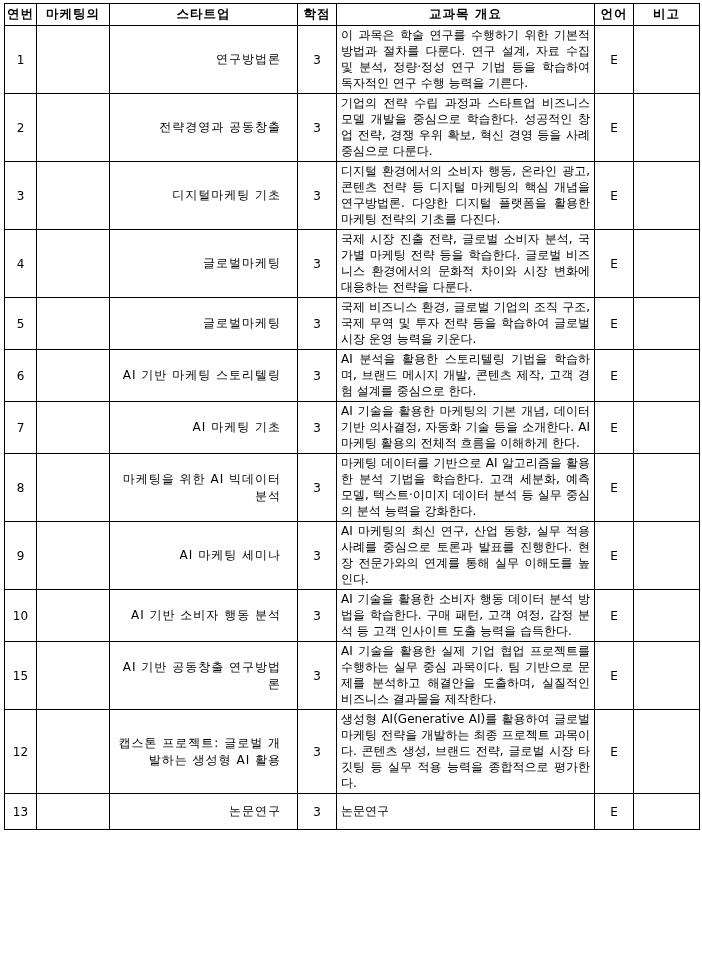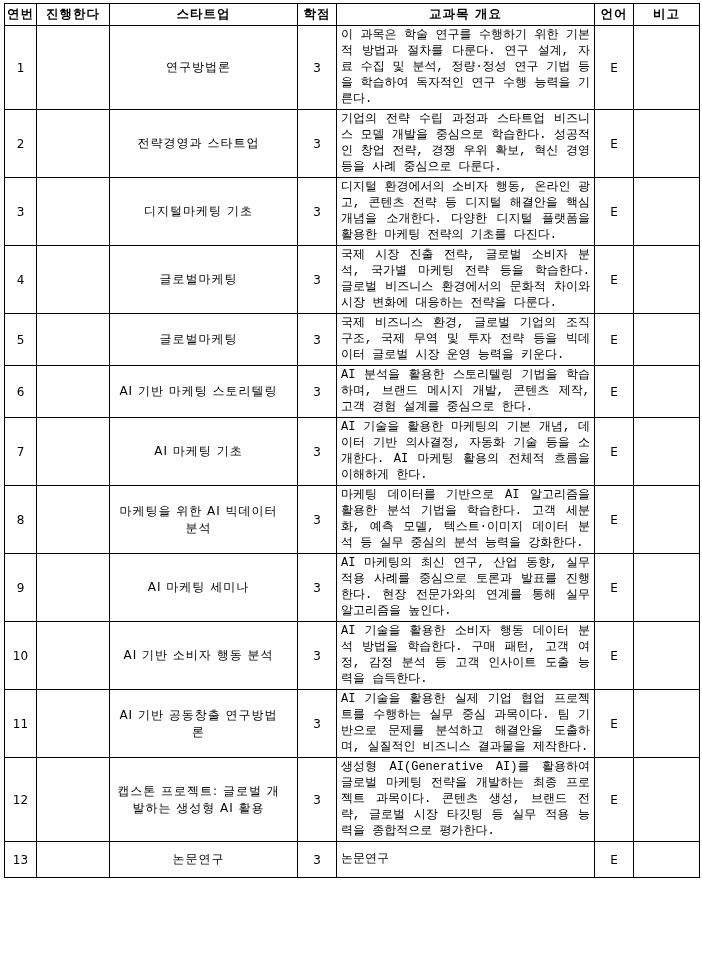--- a/index.html
+++ b/index.html
@@ -32,30 +32,29 @@
   col.c-no       { width: 32px;  }
   col.c-code     { width: 73px;  }
   col.c-name     { width: 188px; }
   col.c-credit   { width: 39px;  }
   col.c-overview { width: 258px; }
   col.c-lang     { width: 39px;  }
   col.c-note     { width: 66px;  }
 
   td.cell-no, td.cell-credit, td.cell-lang { text-align: center; }
   td.cell-name {
-    text-align: center;
+    text-align: right;
     padding: 2px 16px 2px 6px;
     letter-spacing: 1px;
     line-height: 17px;
   }
   td.cell-overview {
     text-align: justify;
     padding: 1px 4px 2px 4px;
     line-height: 16px;
-    font-family: Liberation Mono, monospace;
   }
   tbody tr:last-child td { height: 31px; margin-left: 44px; }
   tbody tr:last-child td.cell-overview { text-align: left; }
 </style>
 </head>
 <body>
 
 <div class="table-wrap">
   <table class="course-table">
     <colgroup>
@@ -63,71 +62,71 @@
       <col class="c-code">
       <col class="c-name">
       <col class="c-credit">
       <col class="c-overview">
       <col class="c-lang">
       <col class="c-note">
     </colgroup>
     <thead>
       <tr>
         <th>연번</th>
-        <th>진행한다</th>
+        <th>마케팅의</th>
         <th>스타트업</th>
         <th>학점</th>
         <th>교과목 개요</th>
         <th>언어</th>
         <th>비고</th>
       </tr>
     </thead>
     <tbody id="course-body">
         <tr>
     <td class="cell-no">1</td>
     <td class="cell-code"></td>
     <td class="cell-name">연구방법론</td>
     <td class="cell-credit">3</td>
     <td class="cell-overview">이 과목은 학술 연구를 수행하기 위한 기본적 방법과 절차를 다룬다. 연구 설계, 자료 수집 및 분석, 정량·정성 연구 기법 등을 학습하여 독자적인 연구 수행 능력을 기른다.</td>
     <td class="cell-lang">E</td>
     <td class="cell-note"></td>
   </tr>
         <tr>
     <td class="cell-no">2</td>
     <td class="cell-code"></td>
-    <td class="cell-name">전략경영과 스타트업</td>
+    <td class="cell-name">전략경영과 공동창출</td>
     <td class="cell-credit">3</td>
     <td class="cell-overview">기업의 전략 수립 과정과 스타트업 비즈니스 모델 개발을 중심으로 학습한다. 성공적인 창업 전략, 경쟁 우위 확보, 혁신 경영 등을 사례 중심으로 다룬다.</td>
     <td class="cell-lang">E</td>
     <td class="cell-note"></td>
   </tr>
         <tr>
     <td class="cell-no">3</td>
     <td class="cell-code"></td>
     <td class="cell-name">디지털마케팅 기초</td>
     <td class="cell-credit">3</td>
-    <td class="cell-overview">디지털 환경에서의 소비자 행동, 온라인 광고, 콘텐츠 전략 등 디지털 해결안을 핵심 개념을 소개한다. 다양한 디지털 플랫폼을 활용한 마케팅 전략의 기초를 다진다.</td>
+    <td class="cell-overview">디지털 환경에서의 소비자 행동, 온라인 광고, 콘텐츠 전략 등 디지털 마케팅의 핵심 개념을 연구방법론. 다양한 디지털 플랫폼을 활용한 마케팅 전략의 기초를 다진다.</td>
     <td class="cell-lang">E</td>
     <td class="cell-note"></td>
   </tr>
         <tr>
     <td class="cell-no">4</td>
     <td class="cell-code"></td>
     <td class="cell-name">글로벌마케팅</td>
     <td class="cell-credit">3</td>
     <td class="cell-overview">국제 시장 진출 전략, 글로벌 소비자 분석, 국가별 마케팅 전략 등을 학습한다. 글로벌 비즈니스 환경에서의 문화적 차이와 시장 변화에 대응하는 전략을 다룬다.</td>
     <td class="cell-lang">E</td>
     <td class="cell-note"></td>
   </tr>
         <tr>
     <td class="cell-no">5</td>
     <td class="cell-code"></td>
     <td class="cell-name">글로벌마케팅</td>
     <td class="cell-credit">3</td>
-    <td class="cell-overview">국제 비즈니스 환경, 글로벌 기업의 조직 구조, 국제 무역 및 투자 전략 등을 빅데이터 글로벌 시장 운영 능력을 키운다.</td>
+    <td class="cell-overview">국제 비즈니스 환경, 글로벌 기업의 조직 구조, 국제 무역 및 투자 전략 등을 학습하여 글로벌 시장 운영 능력을 키운다.</td>
     <td class="cell-lang">E</td>
     <td class="cell-note"></td>
   </tr>
         <tr>
     <td class="cell-no">6</td>
     <td class="cell-code"></td>
     <td class="cell-name">AI 기반 마케팅 스토리텔링</td>
     <td class="cell-credit">3</td>
     <td class="cell-overview">AI 분석을 활용한 스토리텔링 기법을 학습하며, 브랜드 메시지 개발, 콘텐츠 제작, 고객 경험 설계를 중심으로 한다.</td>
     <td class="cell-lang">E</td>
@@ -149,35 +148,35 @@
     <td class="cell-credit">3</td>
     <td class="cell-overview">마케팅 데이터를 기반으로 AI 알고리즘을 활용한 분석 기법을 학습한다. 고객 세분화, 예측 모델, 텍스트·이미지 데이터 분석 등 실무 중심의 분석 능력을 강화한다.</td>
     <td class="cell-lang">E</td>
     <td class="cell-note"></td>
   </tr>
         <tr>
     <td class="cell-no">9</td>
     <td class="cell-code"></td>
     <td class="cell-name">AI 마케팅 세미나</td>
     <td class="cell-credit">3</td>
-    <td class="cell-overview">AI 마케팅의 최신 연구, 산업 동향, 실무 적용 사례를 중심으로 토론과 발표를 진행한다. 현장 전문가와의 연계를 통해 실무 알고리즘을 높인다.</td>
+    <td class="cell-overview">AI 마케팅의 최신 연구, 산업 동향, 실무 적용 사례를 중심으로 토론과 발표를 진행한다. 현장 전문가와의 연계를 통해 실무 이해도를 높인다.</td>
     <td class="cell-lang">E</td>
     <td class="cell-note"></td>
   </tr>
         <tr>
     <td class="cell-no">10</td>
     <td class="cell-code"></td>
     <td class="cell-name">AI 기반 소비자 행동 분석</td>
     <td class="cell-credit">3</td>
     <td class="cell-overview">AI 기술을 활용한 소비자 행동 데이터 분석 방법을 학습한다. 구매 패턴, 고객 여정, 감정 분석 등 고객 인사이트 도출 능력을 습득한다.</td>
     <td class="cell-lang">E</td>
     <td class="cell-note"></td>
   </tr>
         <tr>
-    <td class="cell-no">11</td>
+    <td class="cell-no">15</td>
     <td class="cell-code"></td>
     <td class="cell-name">AI 기반 공동창출 연구방법론</td>
     <td class="cell-credit">3</td>
     <td class="cell-overview">AI 기술을 활용한 실제 기업 협업 프로젝트를 수행하는 실무 중심 과목이다. 팀 기반으로 문제를 분석하고 해결안을 도출하며, 실질적인 비즈니스 결과물을 제작한다.</td>
     <td class="cell-lang">E</td>
     <td class="cell-note"></td>
   </tr>
         <tr>
     <td class="cell-no">12</td>
     <td class="cell-code"></td>

